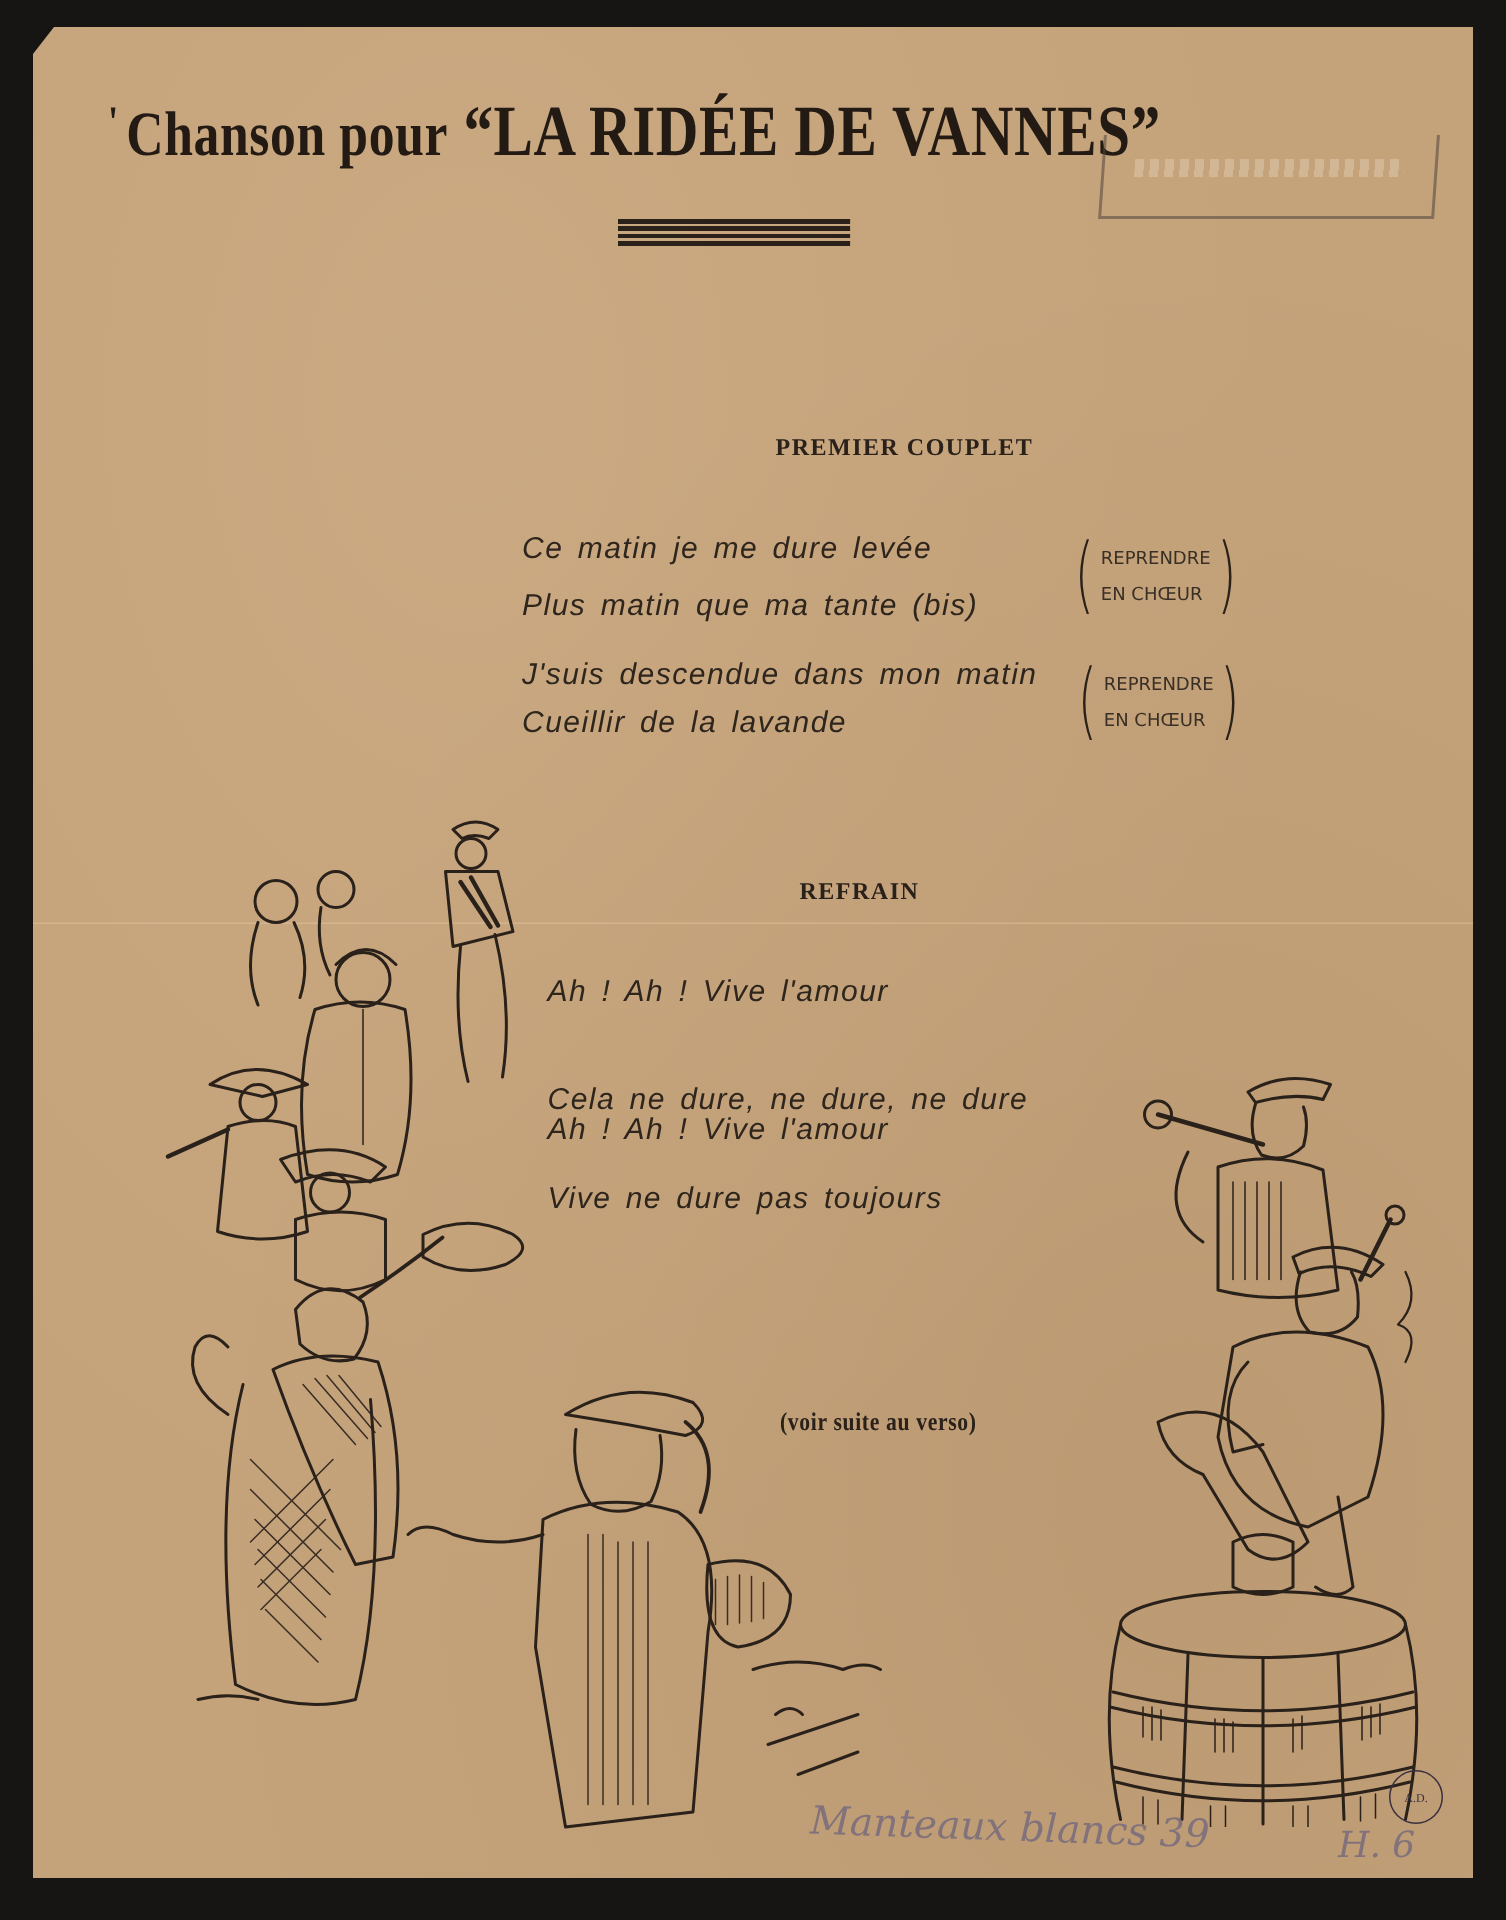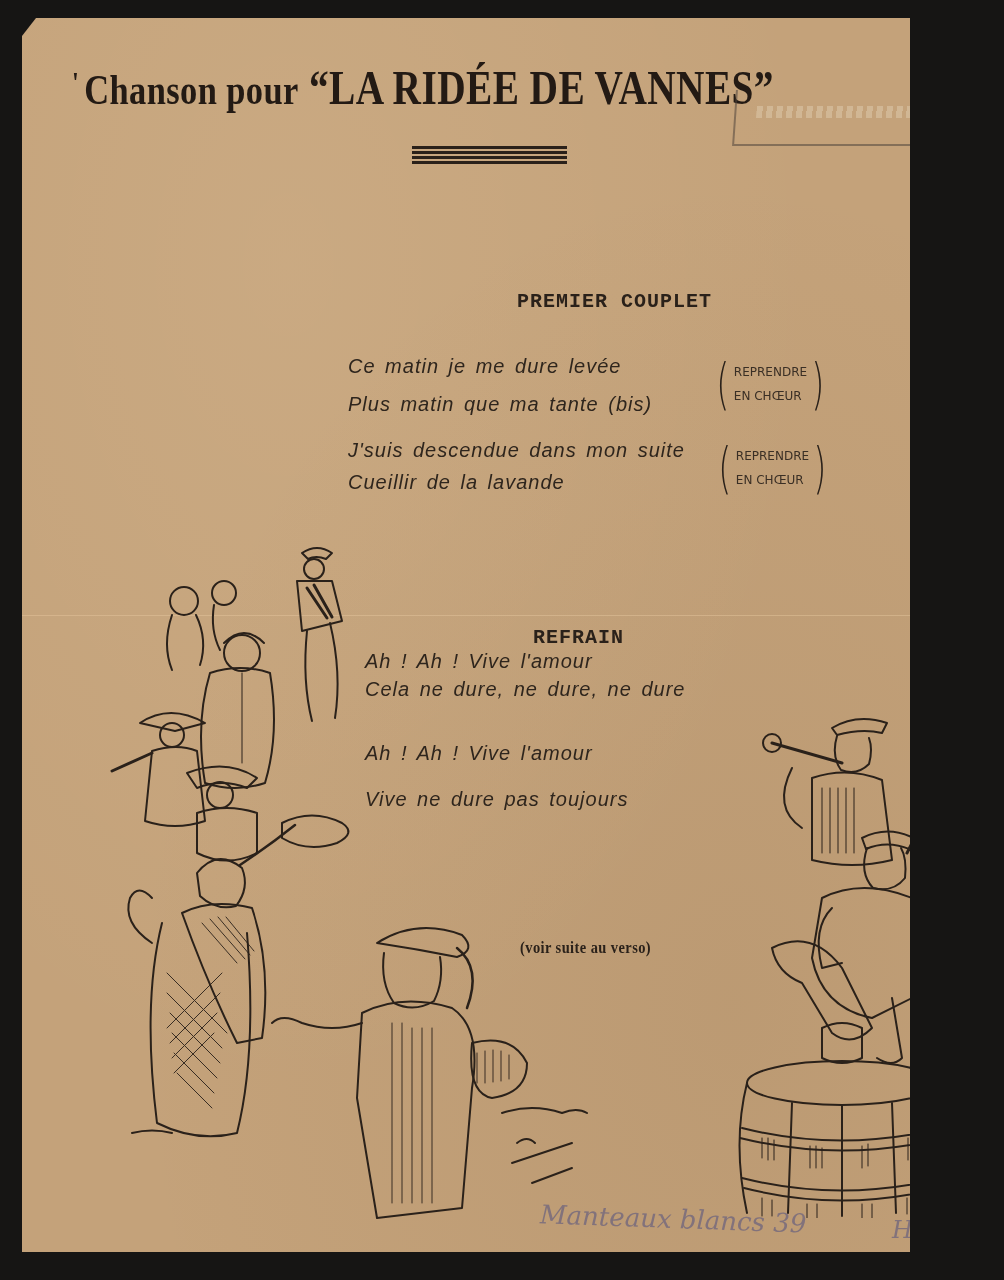--- a/index.html
+++ b/index.html
@@ -4,21 +4,21 @@
   <style>
     html, body { margin: 0; padding: 0; }
     body {
       width: 1004px; height: 1280px;
       background: #161514;
       position: relative; overflow: hidden;
       font-family: "Liberation Sans", sans-serif;
     }
     .paper {
       position: absolute;
-      left: 22px; top: 18px; width: 888px; height: 1234px;
+      left: 22px; top: 18px; width: 960px; height: 1234px;
       background: #c4a27a;
       background-image:
         radial-gradient(ellipse at 30% 20%, rgba(255,235,200,0.10), rgba(0,0,0,0) 60%),
         radial-gradient(ellipse at 80% 80%, rgba(90,60,30,0.08), rgba(0,0,0,0) 60%);
       clip-path: polygon(14px 0, 100% 0, 100% 100%, 0 100%, 0 18px);
       color: #2a211a;
     }
     .fold-line {
       position: absolute; left: 0; width: 100%; top: 597px; height: 1px;
       background: rgba(230,200,160,0.45);
@@ -47,23 +47,23 @@
     .rule-pattern {
       position: absolute; left: 390px; top: 126px; width: 155px; height: 20px;
       background:
         repeating-linear-gradient(90deg, #2a211a 0 3px, rgba(0,0,0,0) 3px 4px),
         #2a211a;
       -webkit-mask: repeating-linear-gradient(0deg, #000 0 3px, transparent 3px 5px);
       mask: repeating-linear-gradient(0deg, #000 0 3px, transparent 3px 5px);
     }
     .section-head {
       position: absolute;
-      font-family: Liberation Mono, monospace;
+      font-family: Liberation Serif, serif;
       font-weight: bold;
-      font-size: 20px;
+      font-size: 16px;
       letter-spacing: 1px;
       color: #2a211a;
     }
     .verse {
       position: absolute;
       font-family: "Liberation Sans", sans-serif;
       font-style: italic;
       font-size: 20px;
       letter-spacing: 1px;
       word-spacing: 3px;
@@ -123,44 +123,44 @@
     <span>“LA RIDÉE DE VANNES”</span>
   </div>
   <div class="pencil-box"></div>
 
   <div class="rule-pattern"></div>
 
   <div class="section-head" style="left:495px; top:272px;">PREMIER COUPLET</div>
 
   <div class="verse" style="left:326px; top:337px;">Ce matin je me dure levée</div>
   <div class="verse" style="left:326px; top:375px;">Plus matin que ma tante  (bis)</div>
-  <div class="verse" style="left:326px; top:421px;">J'suis descendue dans mon suite</div>
+  <div class="verse" style="left:326px; top:421px;">J'suis descendue dans mon matin</div>
   <div class="verse" style="left:326px; top:453px;">Cueillir de la lavande</div>
 
   <div class="chorus-note" style="left:690px; top:338px;">
     <span class="paren">(</span>
     <div class="lbl">
       <div>REPRENDRE</div>
       <div>EN CHŒUR</div>
     </div>
     <span class="paren">)</span>
   </div>
   <div class="chorus-note" style="left:692px; top:422px;">
     <span class="paren">(</span>
     <div class="lbl">
       <div>REPRENDRE</div>
       <div>EN CHŒUR</div>
     </div>
     <span class="paren">)</span>
   </div>
 
-  <div class="section-head" style="left:511px; top:568px;margin-top:40px;">REFRAIN</div>
+  <div class="section-head" style="left:511px; top:568px;">REFRAIN</div>
 
   <div class="verse" style="left:343px; top:632px;">Ah ! Ah ! Vive l'amour</div>
-  <div class="verse" style="left:343px; top:660px;">Cela ne dure, ne dure, ne dure</div>
+  <div class="verse" style="left:343px; top:704px;">Cela ne dure, ne dure, ne dure</div>
   <div class="verse" style="left:343px; top:724px;">Ah ! Ah ! Vive l'amour</div>
   <div class="verse" style="left:343px; top:770px;">Vive ne dure pas toujours</div>
 
   <div class="see-verso">(voir suite au verso)</div>
 
   <div class="illus" style="left:70px; top:505px; width:500px; height:700px;">
     <svg viewBox="0 0 500 700" fill="none" stroke="#2a211a" stroke-width="2" stroke-linecap="round" stroke-linejoin="round">
 
       <circle cx="92" cy="78" r="14"></circle>
         <path d="M80 92 q-10 30 0 55 M104 92 q12 25 4 50"></path>

